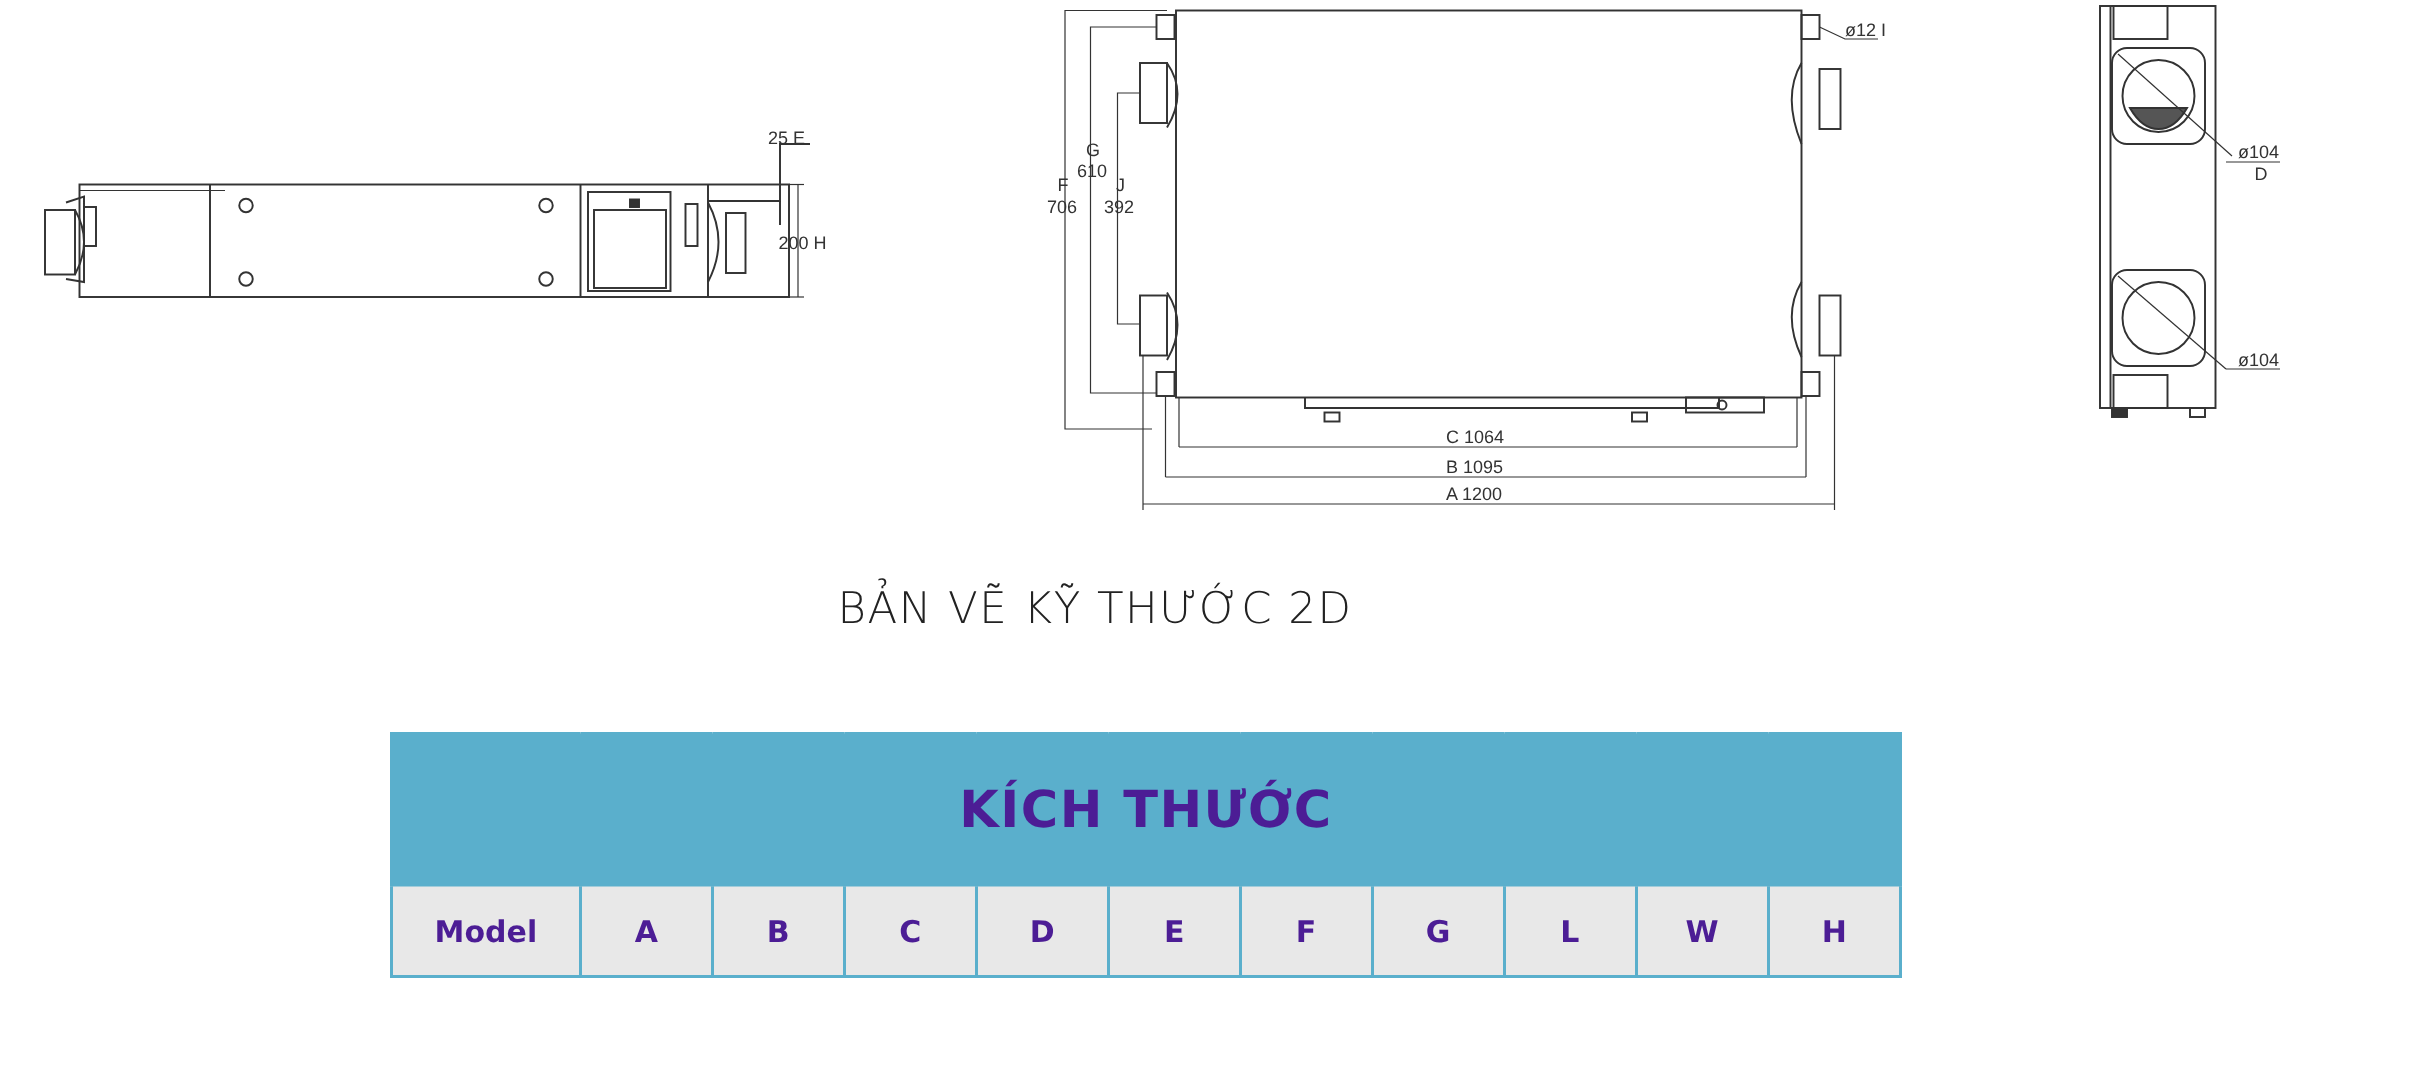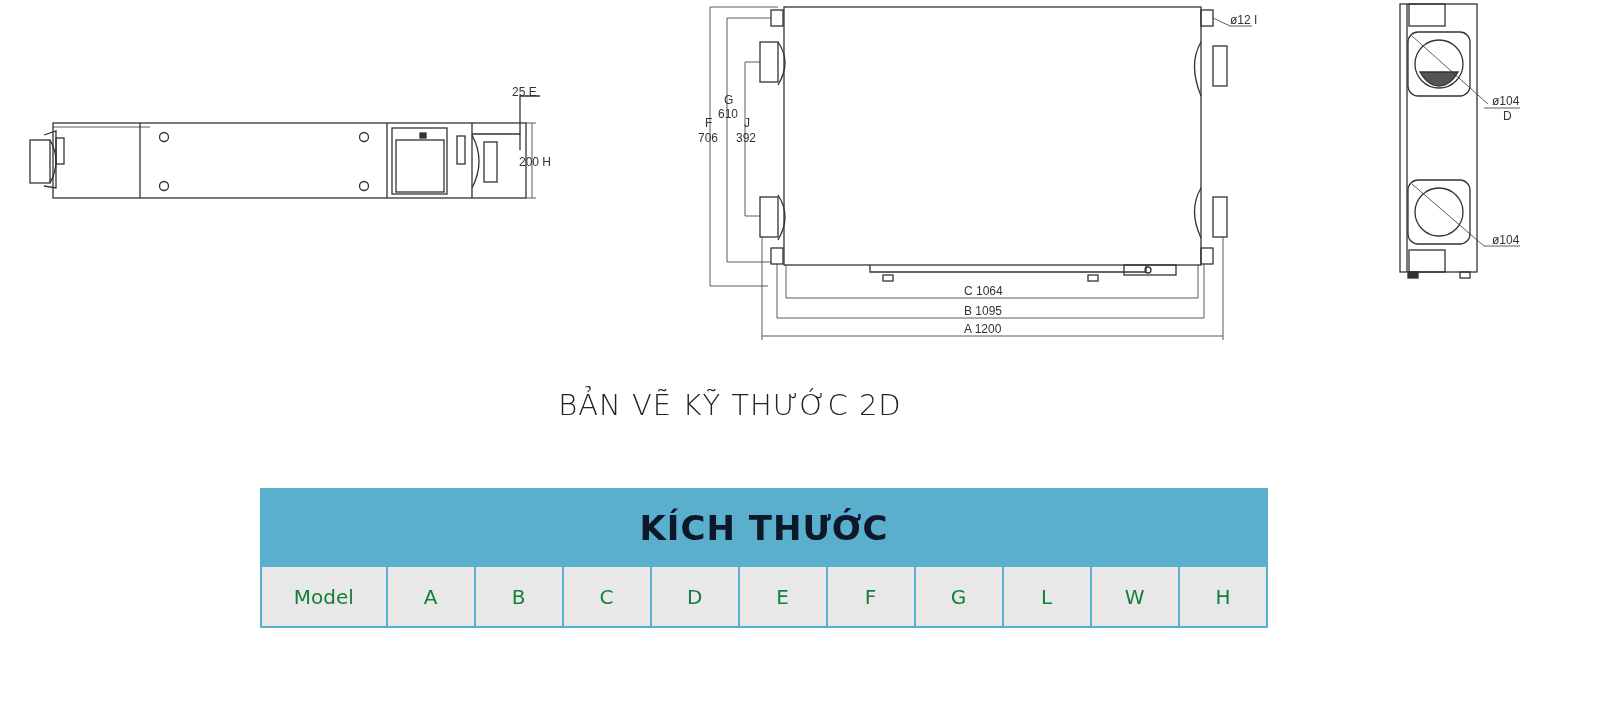--- a/index.html
+++ b/index.html
@@ -8,25 +8,25 @@
   .dim { font-family:"Liberation Sans", sans-serif; font-size:12px; fill:#333; }
   .title {
     position:absolute; left:0; top:388px; width:1460px; text-align:center;
     font-family:"DejaVu Sans", sans-serif; font-weight:300; font-size:29px; letter-spacing:1px; color:#222;
   }
   .spec-table {
     position:absolute; left:260px; top:488px; width:1008px;
     border-collapse:collapse; font-family:"DejaVu Sans", sans-serif;
   }
   .spec-table .band th {
-    background:#5aafcc; color:#0f172a; height:75px; font-size:34px; font-weight:bold; letter-spacing:1px;
-    border:2px solid #5aafcc; padding:0;
+    background:#5aafcc; color:#4c1d95; height:75px; font-size:34px; font-weight:bold; letter-spacing:1px;
+    border:2px solid #5aafcc; padding:12px;
   }
   .spec-table .heads td {
-    background:#e8e8e8; height:57px; font-weight:normal; font-size:20px; color:#15803d; text-align:center;
+    background:#e8e8e8; height:57px; font-weight:bold; font-size:20px; color:#4c1d95; text-align:center;
     border:2px solid #5aafcc;
   }
   .spec-table .vals td {
     background:#fff; height:74px; font-size:20px; color:#333; text-align:center;
     border:2px solid #5aafcc;
   }
   .spec-table .vals td.model { font-weight:bold; }
   .spec-table .vals td.right { text-align:right; padding-right:6px; }
 </style>
 </head>

